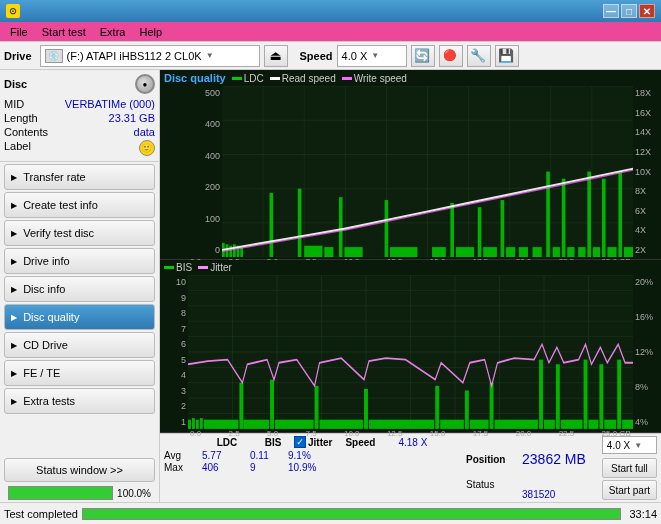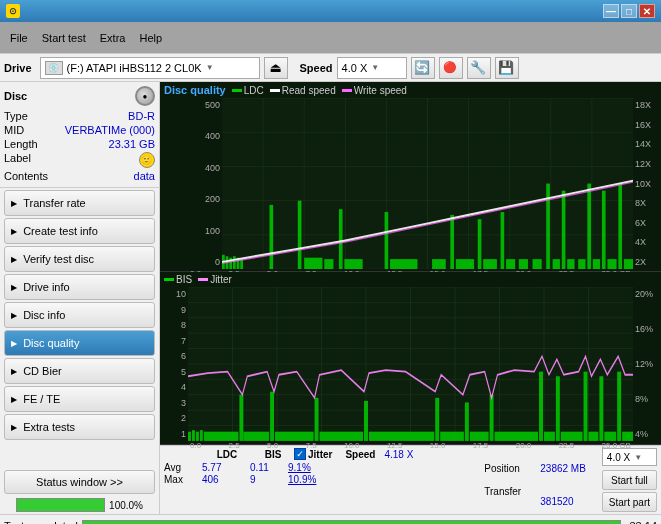--- a/index.html
+++ b/index.html
@@ -7,21 +7,21 @@
 
     
     .titlebar { background: linear-gradient(to bottom, #4a9fd4, #2e7ab5); height: 22px; display: flex; align-items: center; justify-content: space-between; padding: 0 6px; color: white; font-size: 12px; font-weight: 600; }
     .titlebar-left { display: flex; align-items: center; gap: 5px; }
     .titlebar-icon { width: 14px; height: 14px; background: #ffd700; border-radius: 2px; font-size: 9px; display: flex; align-items: center; justify-content: center; color: #333; }
     .titlebar-buttons { display: flex; gap: 2px; }
     .titlebar-btn { width: 16px; height: 14px; background: rgba(255,255,255,0.3); border: 1px solid rgba(255,255,255,0.5); color: white; font-size: 10px; display: flex; align-items: center; justify-content: center; cursor: pointer; }
     .titlebar-btn.close { background: #c0392b; }
 
     
-    .menubar { background: #a3a3a3; height: 32px; display: flex; align-items: center; padding: 0 4px; border-bottom: 1px solid #ccc; gap: 2px; }
+    .menubar { background: #ec4899; height: 20px; display: flex; align-items: center; padding: 0 4px; border-bottom: 1px solid #ccc; gap: 2px; }
     .menu-item { padding: 2px 6px; cursor: pointer; font-size: 11px; }
 
     
     .drivebar { background: #f0f0f0; height: 28px; display: flex; align-items: center; padding: 2px 4px; border-bottom: 1px solid #ccc; gap: 4px; }
     .drive-label { font-size: 11px; font-weight: bold; margin-right: 4px; }
     .drive-select { display: flex; align-items: center; background: white; border: 1px solid #aaa; height: 22px; padding: 0 4px; flex: 1; max-width: 220px; font-size: 11px; gap: 4px; }
     .drive-icon { width: 18px; height: 14px; background: #ddd; border: 1px solid #999; display: flex; align-items: center; justify-content: center; font-size: 9px; }
     .speed-label { font-size: 11px; font-weight: bold; margin-left: 8px; }
     .toolbar-btn { width: 24px; height: 22px; background: linear-gradient(to bottom, #f8f8f8, #e0e0e0); border: 1px solid #aaa; display: flex; align-items: center; justify-content: center; cursor: pointer; font-size: 13px; }
 
@@ -41,21 +41,21 @@
     .smiley { width: 16px; height: 16px; background: #ffd700; border-radius: 50%; border: 1px solid #888; display: flex; align-items: center; justify-content: center; font-size: 9px; }
 
     .sidebar-btn { height: 26px; background: linear-gradient(to bottom, #f8f8f8, #e0e0e0); border: 1px solid #bbb; border-radius: 3px; margin: 2px 4px; display: flex; align-items: center; padding: 0 6px; cursor: pointer; font-size: 11px; gap: 4px; }
     .sidebar-btn.active { background: linear-gradient(to bottom, #4a9fd4, #2e7ab5); color: white; }
     .btn-arrow { font-size: 8px; margin-right: 2px; }
 
     
     .status-btn { margin: 2px 4px; height: 24px; background: linear-gradient(to bottom, #f8f8f8, #e0e0e0); border: 1px solid #bbb; border-radius: 3px; display: flex; align-items: center; justify-content: center; cursor: pointer; font-size: 11px; }
 
     
-    .progress-area { padding: 2px 16px; display: flex; align-items: center; gap: 4px; }
+    .progress-area { padding: 2px 8px; display: flex; align-items: center; gap: 4px; }
     .progress-bar-outer { flex: 1; height: 14px; background: #fff; border: 1px solid #888; }
     .progress-bar-inner { height: 100%; background: #33cc33; }
     .progress-text { font-size: 10px; white-space: nowrap; }
 
     
     .content { flex: 1; display: flex; flex-direction: column; background: #1a2a1a; overflow: hidden; }
 
     
     .charts { flex: 1; display: flex; flex-direction: column; }
     .chart-panel { flex: 1; position: relative; background: #0a1a0a; border-bottom: 1px solid #333; }
@@ -64,21 +64,21 @@
     .legend-item { display: flex; align-items: center; gap: 2px; }
     .legend-dot { width: 10px; height: 3px; }
 
     .bottom-panel { background: #f0f0f0; border-top: 1px solid #ccc; display: flex; flex-direction: column; }
     .bottom-stats { display: flex; align-items: stretch; padding: 2px 4px; gap: 8px; font-size: 10px; }
     .stats-section { display: flex; flex-direction: column; gap: 1px; }
     .stat-row { display: flex; gap: 4px; align-items: center; }
     .stat-name { width: 34px; color: #000; }
     .stat-num-ldc { color: #0000cc; min-width: 44px; }
     .stat-num-bis { color: #0000cc; min-width: 34px; }
-    .stat-num-jit { color: #0000cc; min-width: 30px; text-decoration: underline; }
+    .stat-num-jit { color: #0000cc; min-width: 30px; }
     .jitter-check { width: 12px; height: 12px; background: #0066cc; border: 1px solid #0044aa; display: flex; align-items: center; justify-content: center; color: white; font-size: 9px; }
     .action-btn { height: 20px; background: linear-gradient(to bottom, #f8f8f8, #e0e0e0); border: 1px solid #bbb; border-radius: 2px; padding: 0 6px; cursor: pointer; font-size: 10px; white-space: nowrap; }
 
     
     .bottom-status { background: #f0f0f0; height: 22px; display: flex; align-items: center; padding: 0 4px; gap: 4px; border-top: 1px solid #ccc; font-size: 11px; }
     .status-text { flex: 0 0 auto; }
     .status-progress-outer { flex: 1; height: 12px; background: white; border: 1px solid #888; }
     .status-progress-inner { height: 100%; background: #33cc33; }
     .status-time { margin-left: 4px; }
 
@@ -129,41 +129,37 @@
 <div class="main">
 
   <div class="sidebar">
 
     <div class="disc-panel">
       <div class="disc-header">
         <span class="disc-title">Disc</span>
         <div class="disc-icon">●</div>
       </div>
       <div class="disc-row">
-        <span class="label">Type</span>
-        <span class="value">BD-R</span>
-      </div>
-      <div class="disc-row">
         <span class="label">MID</span>
         <span class="value">VERBATIMe (000)</span>
       </div>
       <div class="disc-row">
         <span class="label">Length</span>
         <span class="value">23.31 GB</span>
+      </div>
+      <div class="disc-row">
+        <span class="label">Contents</span>
+        <span class="value">data</span>
       </div>
       <div class="disc-row">
         <span class="label">Label</span>
         <div class="disc-label-icon">
           <div class="smiley">🙂</div>
         </div>
       </div>
-      <div class="disc-row">
-        <span class="label">Contents</span>
-        <span class="value">data</span>
-      </div>
     </div>
 
     <div id="sidebar-buttons">
       <div class="sidebar-btn">
         <span class="btn-arrow">▶</span>
         <span>Transfer rate</span>
       </div>
       <div class="sidebar-btn">
         <span class="btn-arrow">▶</span>
         <span>Create test info</span>
@@ -179,21 +175,21 @@
       <div class="sidebar-btn">
         <span class="btn-arrow">▶</span>
         <span>Disc info</span>
       </div>
       <div class="sidebar-btn active">
         <span class="btn-arrow">▶</span>
         <span>Disc quality</span>
       </div>
       <div class="sidebar-btn">
         <span class="btn-arrow">▶</span>
-        <span>CD Bier</span>
+        <span>CD Drive</span>
       </div>
       <div class="sidebar-btn">
         <span class="btn-arrow">▶</span>
         <span>FE / TE</span>
       </div>
       <div class="sidebar-btn">
         <span class="btn-arrow">▶</span>
         <span>Extra tests</span>
       </div>
     </div>
@@ -462,45 +458,45 @@
         <div class="stats-section" style="flex:1;">
           <div class="stat-row" style="margin-bottom:1px;">
             <span class="stat-name"></span>
             <span style="min-width:50px;font-weight:bold;text-align:center;font-size:10px;">LDC</span>
             <span style="min-width:34px;font-weight:bold;text-align:center;font-size:10px;">BIS</span>
             <div style="display:flex;align-items:center;gap:2px;">
               <div class="jitter-check">✓</div>
               <span style="font-weight:bold;font-size:10px;">Jitter</span>
             </div>
             <span style="min-width:36px;font-weight:bold;text-align:center;font-size:10px;margin-left:6px;">Speed</span>
-            <span style="color:#0000cc;font-size:10px;margin-left:2px;">4.18 X</span>
+            <span style="color:#0000cc;font-size:10px;margin-left:16px;">4.18 X</span>
             <span style="font-size:10px;margin-left:2px;"></span>
           </div>
           <div class="stat-row">
             <span class="stat-name">Avg</span>
             <span class="stat-num-ldc">5.77</span>
             <span class="stat-num-bis">0.11</span>
             <span class="stat-num-jit">9.1%</span>
           </div>
           <div class="stat-row">
             <span class="stat-name">Max</span>
             <span class="stat-num-ldc">406</span>
             <span class="stat-num-bis">9</span>
             <span class="stat-num-jit">10.9%</span>
           </div>
         </div>
 
         <div class="stats-section" style="margin-left:8px;">
           <div class="stat-row" style="height:14px;"></div>
           <div class="stat-row">
-            <span style="width:52px;font-size:10px;">Position</span>
-            <span style="color:#0000cc;font-size:10px;">23862 MB</span>
+            <span style="width:52px;font-size:10px;font-weight:bold;">Position</span>
+            <span style="color:#0000cc;font-size:14px;">23862 MB</span>
           </div>
           <div class="stat-row">
-            <span style="width:52px;font-size:10px;">Transfer</span>
+            <span style="width:52px;font-size:10px;">Status</span>
             <span style="color:#0000cc;font-size:10px;margin-top:21px;">381520</span>
           </div>
         </div>
 
         <div style="display:flex;flex-direction:column;gap:2px;margin-left:8px;justify-content:center;">
           <div style="display:flex;align-items:center;gap:2px;margin-bottom:2px;">
             <div class="drive-select" style="max-width:70px;height:18px;font-size:10px;">
               <span>4.0 X</span>
               <span class="chevron">▼</span>
             </div>

